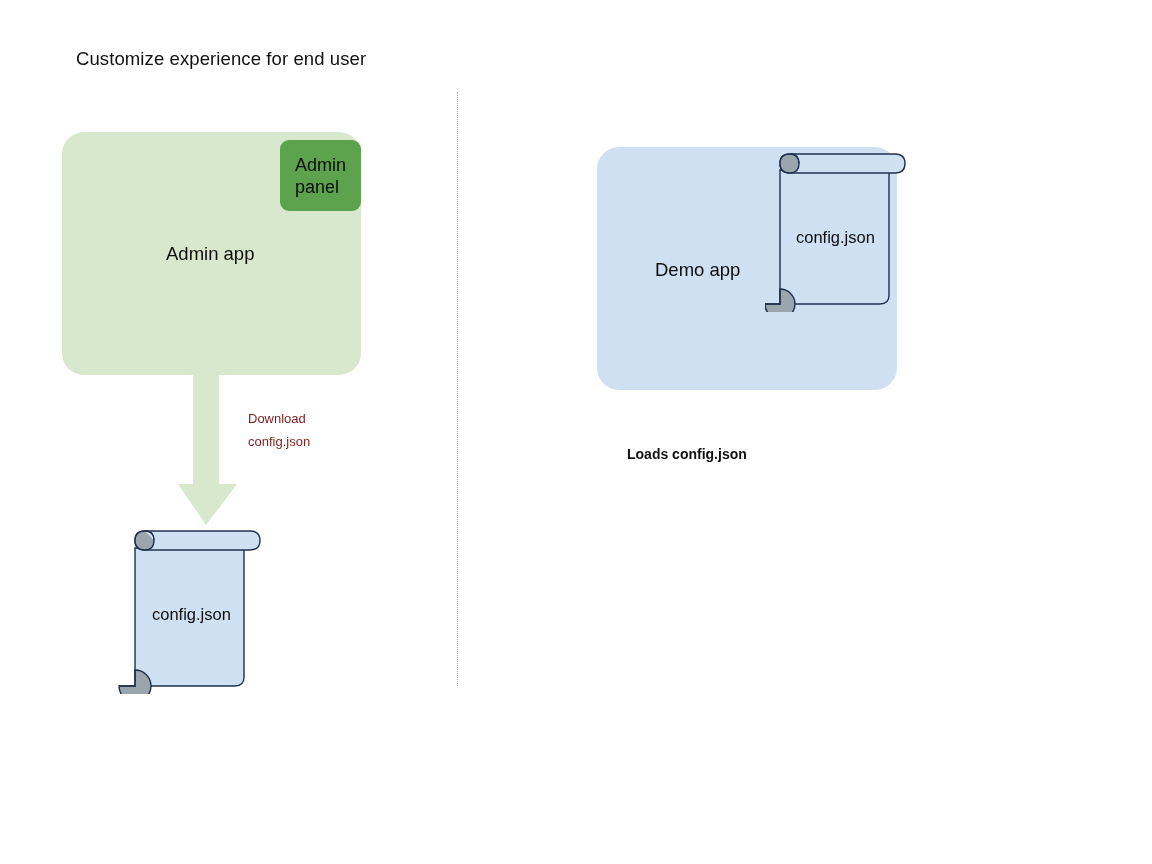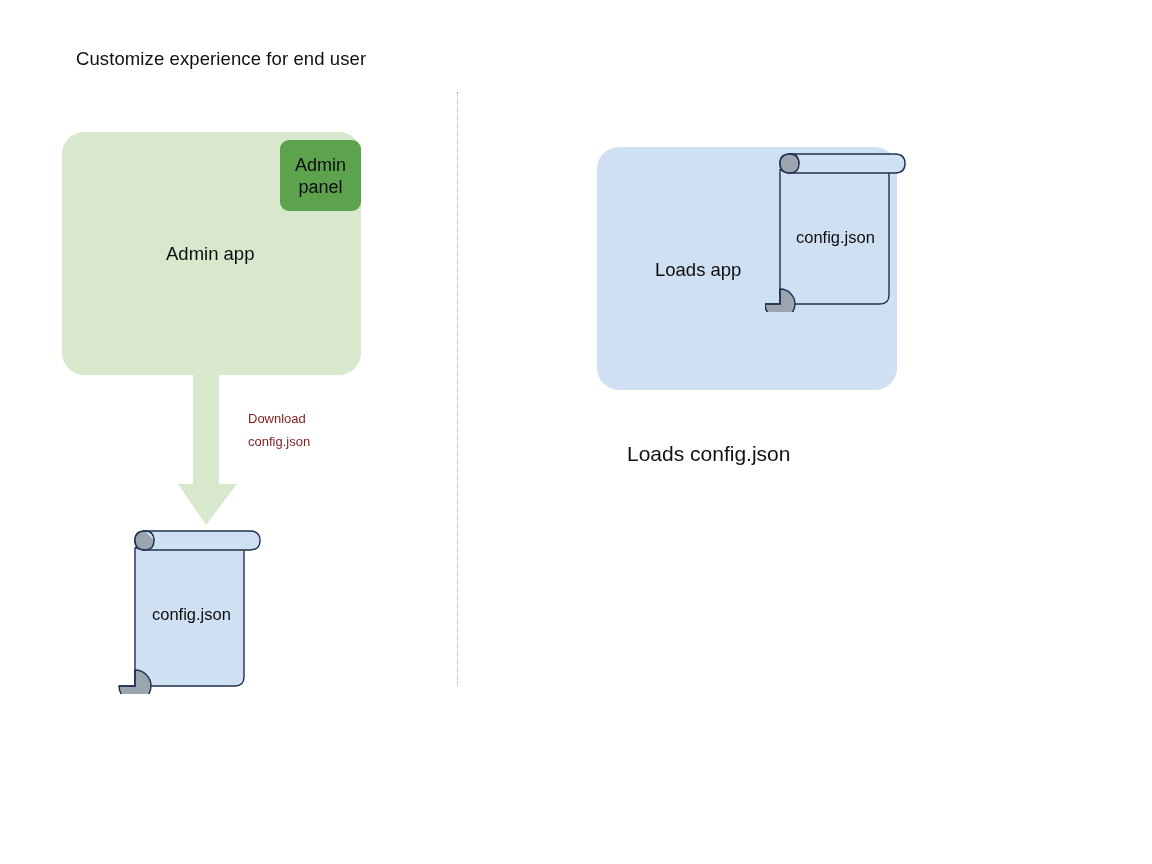--- a/index.html
+++ b/index.html
@@ -80,21 +80,20 @@
     background: #5da24c;
     border-radius: 9px;
     display: flex;
     align-items: center;
     justify-content: center;
   }
   #admin-panel-badge .badge-text {
     font-size: 18px;
     line-height: 22px;
     color: #0d0d0d;
-    text-align: center;
     white-space: pre-line;
   }
 
   
   #download-arrow {
     position: absolute;
     left: 178px; top: 372px;
     width: 66px; height: 156px;
   }
 
@@ -120,24 +119,25 @@
     color: #0e0e0e;
     white-space: nowrap;
   }
   #config-doc-left-label  { left: 152px; top: 604px; }
   #config-doc-right-label { left: 796px; top: 227px; }
 
   
   #loads-caption {
     position: absolute;
     left: 627px; top: 443px;
-    font-size: 21px;
+    font-size: 14px;
     line-height: 22px;
     color: #111111;
     white-space: nowrap;
+    font-weight: bold;
   }
 </style>
 </head>
 <body>
 
 <div class="stage">
 
   <div class="panel-title" id="title-left">Customize experience for end user</div>
 
   <div class="app-box" id="admin-app-box"></div>
@@ -169,21 +169,21 @@
     <path d="M1,160 L17,160 L17,144" fill="none" stroke="#20304f" stroke-width="1.4"></path>
   </svg>
 
   <div class="doc-label" id="config-doc-left-label">config.json</div>
 
   <div id="divider"></div>
 
 
   <div class="app-box" id="demo-app-box"></div>
 
-  <div class="app-label" id="demo-app-label">Loads app</div>
+  <div class="app-label" id="demo-app-label">Demo app</div>
 
   <svg class="doc-scroll" id="config-doc-right" viewBox="0 0 150 162">
     <path d="M15,20 L15,145 Q15,154 24,154 L115,154 Q124,154 124,145 L124,20 Z" fill="#cfe0f2" stroke="#20304f" stroke-width="1.4"></path>
     <path d="M25,4 L130,4 Q140,4 140,13.5 Q140,23 130,23 L25,23 Q15,23 15,13.5 Q15,4 25,4 Z" fill="#cfe0f2" stroke="#20304f" stroke-width="1.4"></path>
     <path d="M25,4 Q15,4 15,13.5 Q15,23 25,23 Q34,23 34,13.5 Q34,4 25,4 Z" fill="#9aa5ad" stroke="#20304f" stroke-width="1.4"></path>
     <path d="M34,13.5 Q34,4 25,4" fill="none" stroke="#20304f" stroke-width="1.4"></path>
     <path d="M15,154 m-15,0 a15,15 0 1,0 15,-15 L15,154 Z" fill="#9aa5ad" stroke="#20304f" stroke-width="1.4"></path>
     <path d="M0,154 L15,154 L15,139" fill="none" stroke="#20304f" stroke-width="1.4"></path>
   </svg>
 

